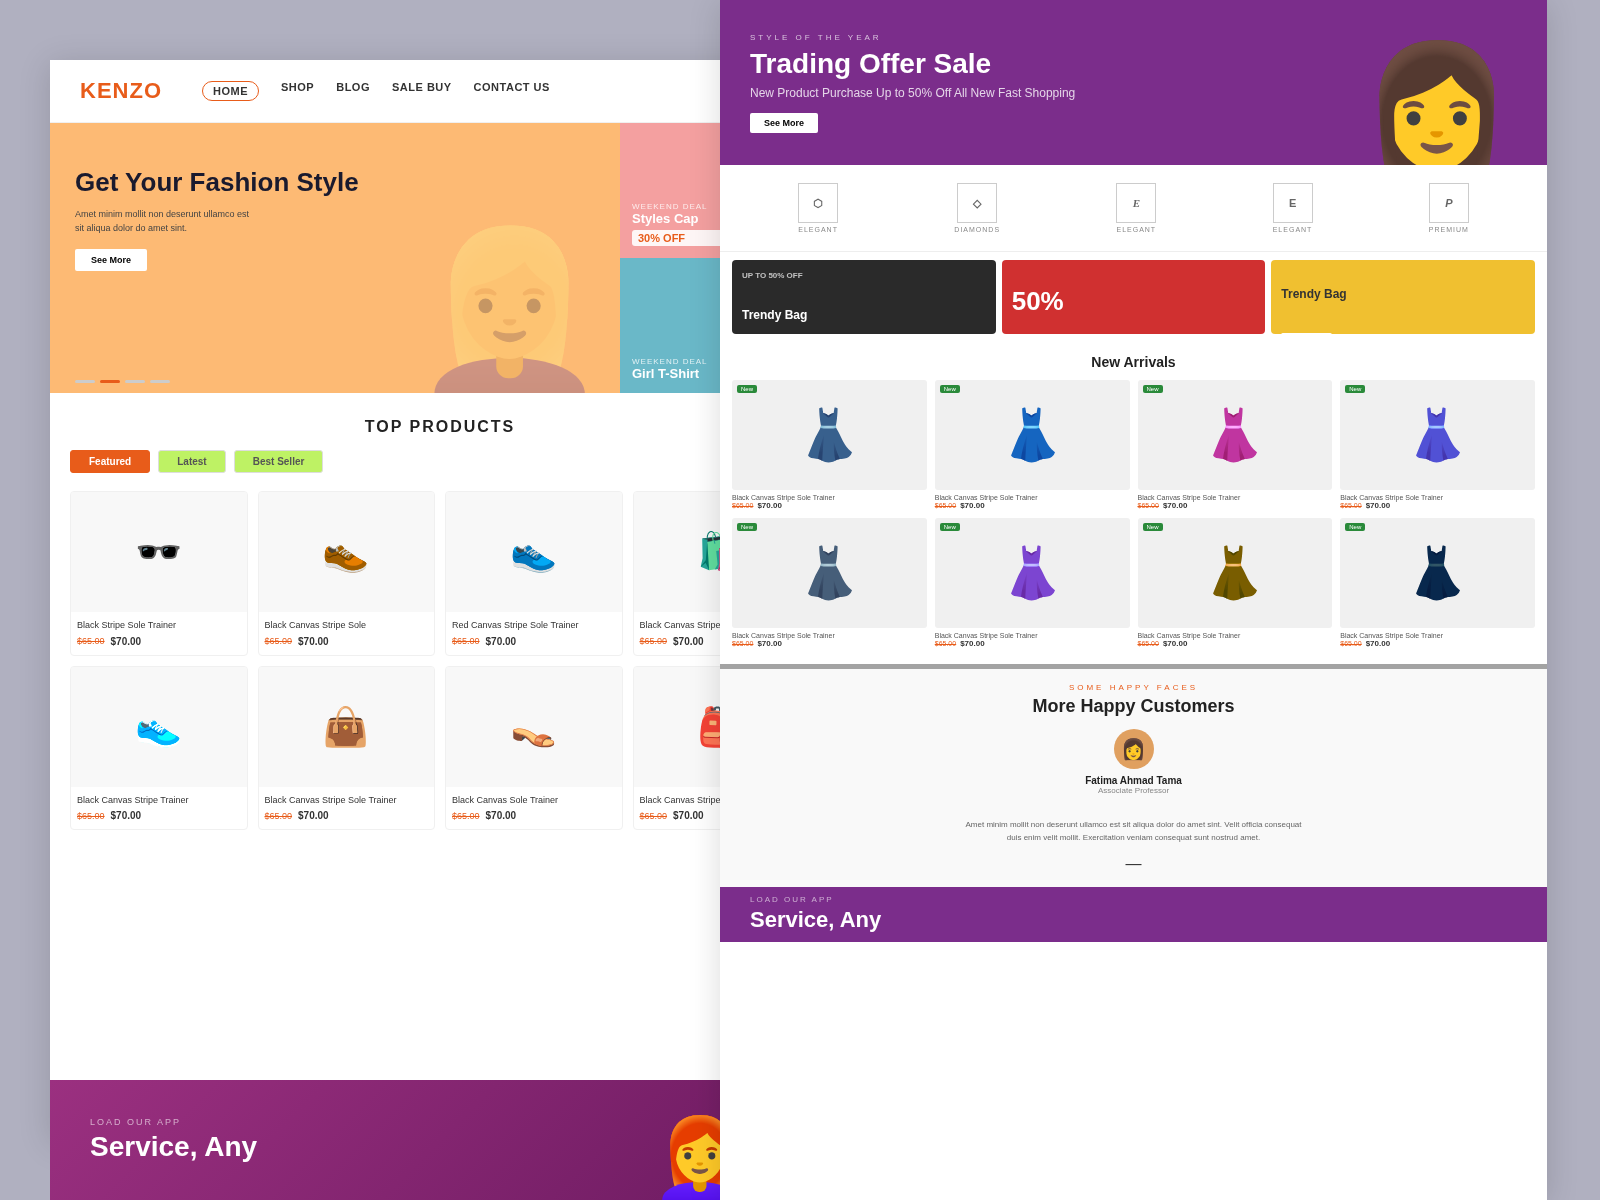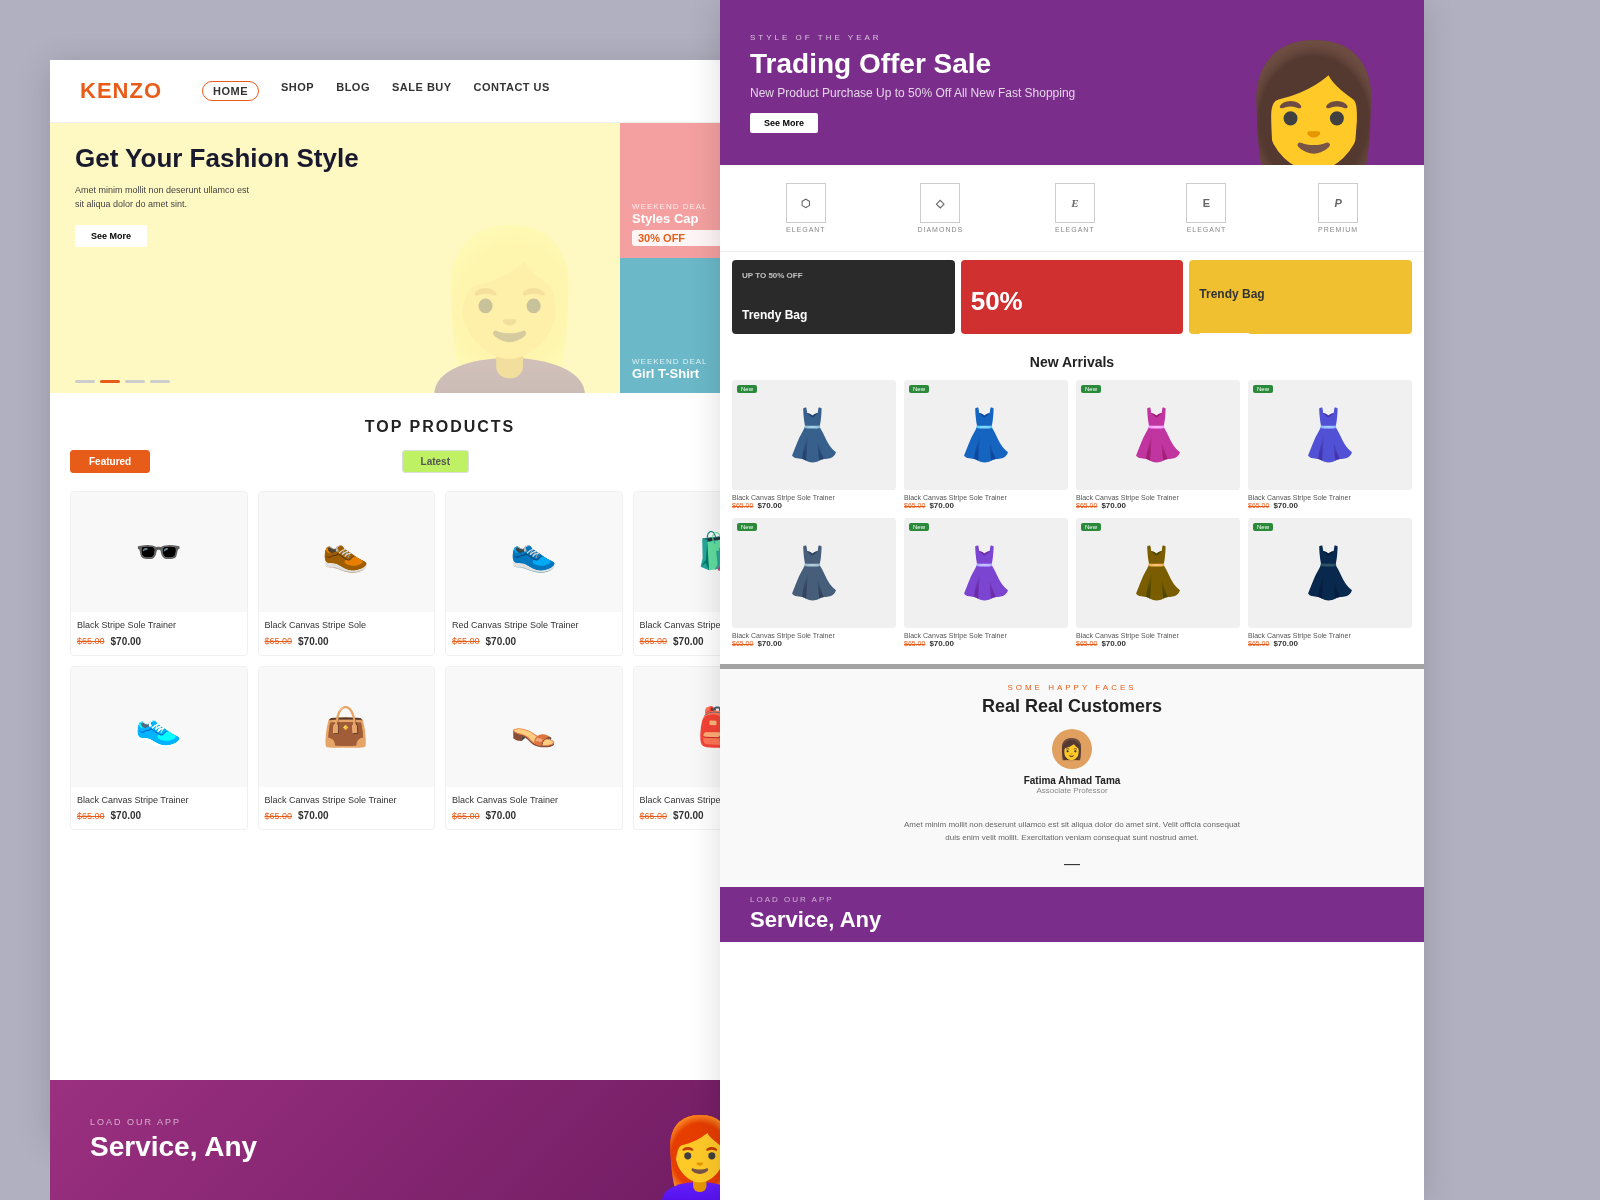--- a/index.html
+++ b/index.html
@@ -22,21 +22,21 @@
       background: #fff;
       box-shadow: 0 4px 30px rgba(0,0,0,0.15);
       overflow: hidden;
     }
 
     
     .right-panel {
       position: absolute;
       left: 720px;
       top: 0;
-      width: 704px;
+      width: 827px;
       height: 1200px;
       background: #fff;
       box-shadow: 0 4px 30px rgba(0,0,0,0.15);
       overflow: hidden;
     }
 
     
     .nav {
       display: flex;
       align-items: center;
@@ -85,23 +85,23 @@
       cursor: pointer;
     }
 
     
     .hero {
       display: flex;
       height: 270px;
       margin: 0;
     }
     .hero-left {
-      background: #fef9c3;
+      background: #fdba74;
       flex: 1;
-      padding: 20px 25px;
+      padding: 44px 25px;
       position: relative;
       overflow: hidden;
     }
     .hero-title {
       font-size: 26px;
       font-weight: 800;
       color: #1a1a2e;
       line-height: 1.2;
       margin-bottom: 10px;
     }
@@ -182,22 +182,22 @@
       text-align: center;
       font-size: 16px;
       font-weight: 700;
       text-transform: uppercase;
       letter-spacing: 2px;
       margin-bottom: 14px;
       color: #222;
     }
     .filter-tabs {
       display: flex;
-      justify-content: space-between;
-      gap: 16px;
+      justify-content: flex-start;
+      gap: 8px;
       margin-bottom: 18px;
     }
     .filter-tab {
       padding: 5px 18px;
       font-size: 10px;
       font-weight: 600;
       border: 1.5px solid #ddd;
       border-radius: 3px;
       cursor: pointer;
       background: #bef264;
@@ -874,21 +874,21 @@
         <div class="arrival-prices">
           <span class="arrival-old">$65.00</span>
           <span class="arrival-new">$70.00</span>
         </div>
       </div>
     </div>
   </div>
 
   <div class="happy-customers">
     <div class="happy-label">SOME HAPPY FACES</div>
-    <div class="happy-title">Real Real Customers</div>
+    <div class="happy-title">More Happy Customers</div>
     <div class="customer-avatar">
       <span>👩</span>
     </div>
     <div class="customer-name">Fatima Ahmad Tama</div>
     <div class="customer-title">Associate Professor</div>
     <div class="customer-review">Amet minim mollit non deserunt ullamco est sit aliqua dolor do amet sint. Velit officia consequat duis enim velit mollit. Exercitation veniam consequat sunt nostrud amet.</div>
     <div class="review-dash">—</div>
   </div>
 
   <div class="footer-strip">

